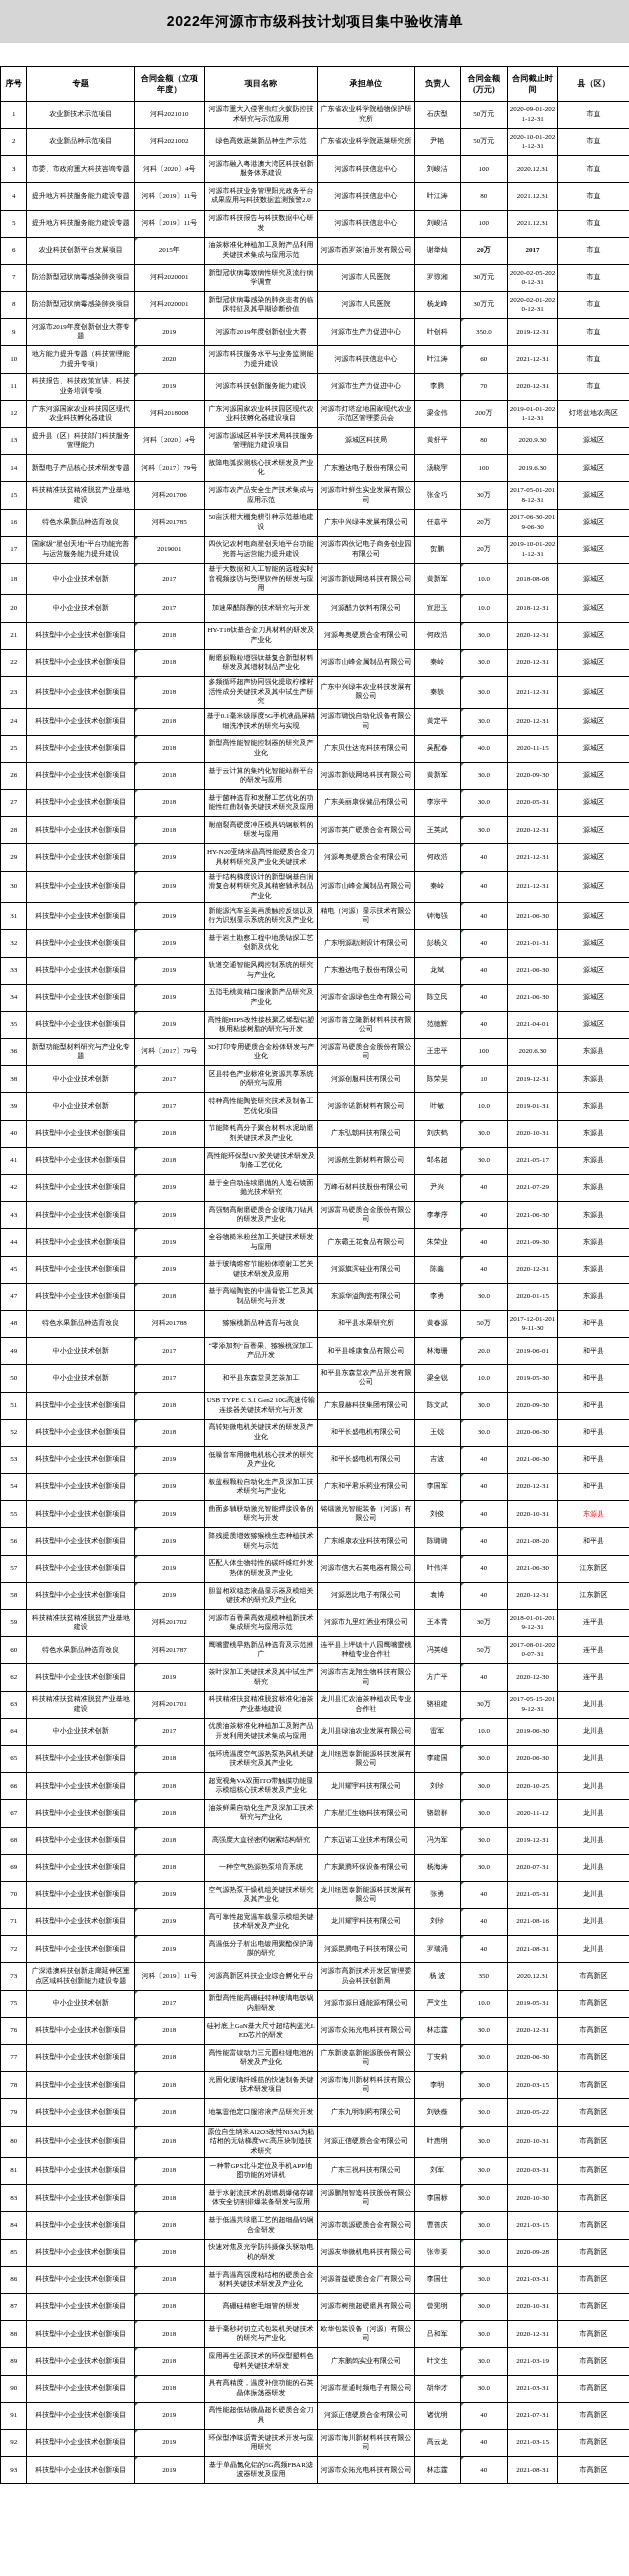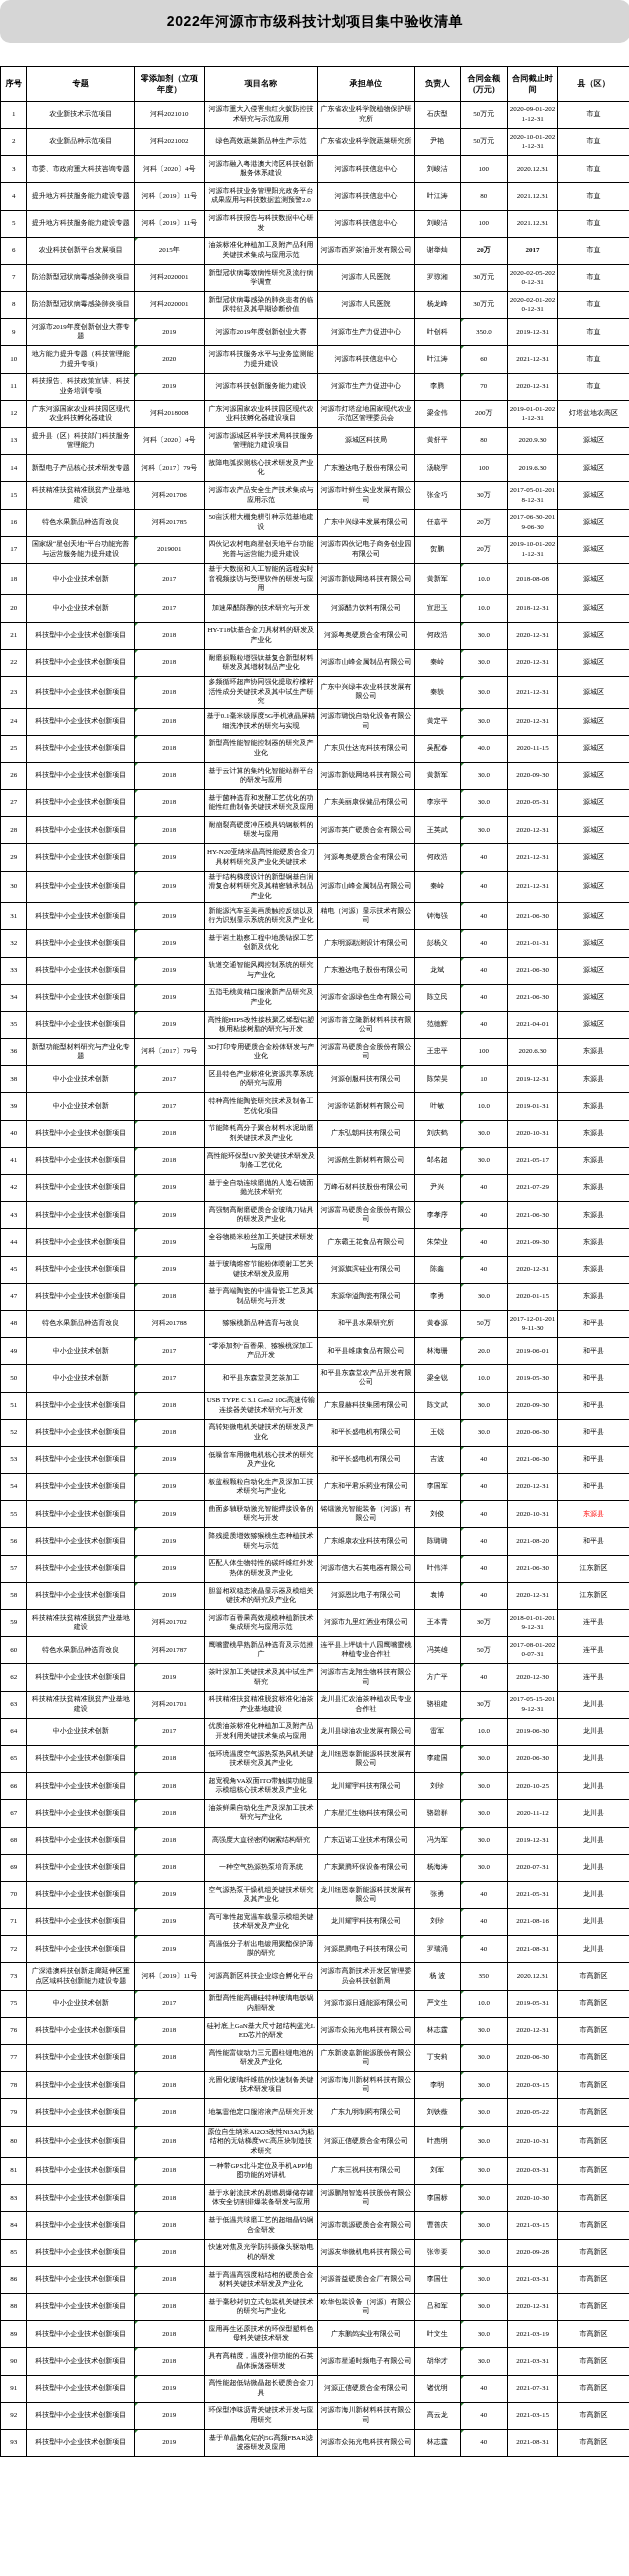--- a/index.html
+++ b/index.html
@@ -1,17 +1,17 @@
 <!DOCTYPE html>
 <html style="font-size:9px"><head>
 <meta charset="utf-8">
 <style>
   html,body{margin:0;padding:0;background:#ffffff;}
   .page{width:630px;font-family:"Liberation Serif","DejaVu Serif",serif;color:#000;}
-  .title-bar{background:#d6d6d6;height:43px;display:flex;align-items:center;justify-content:center;border-radius:10px;}
+  .title-bar{background:#d6d6d6;height:43px;display:flex;align-items:center;justify-content:center;}
   .title-bar h1{margin:0;font-size:14px;font-weight:bold;font-family:"Liberation Sans","DejaVu Sans",sans-serif;letter-spacing:0.6px;}
   .gap{height:22.6px;background:#fff;}
   table{border-collapse:collapse;width:630px;table-layout:fixed;border:1.1px solid #000;}
   th,td{border:0.6px solid #000;text-align:center;vertical-align:middle;padding:1.1px 1.7px;font-size:7px;line-height:1.35;overflow:hidden;}
   thead th{font-size:8.2px;font-weight:bold;height:32px;padding:1.1px 2.3px;}
   tbody td{height:24px;}
   td.c-deadline{word-break:break-all;}
   td.c-project,td.c-topic,td.c-org{word-break:break-all;}
   td.mark{position:relative;}
   td.mark::after{content:"";position:absolute;top:0;left:0;width:0;height:0;
@@ -36,21 +36,21 @@
         <col style="width:15.4%">
         <col style="width:7.3%">
       <col style="width:7.5%">
         <col style="width:8.0%">
         <col style="width:11.4%">
     </colgroup>
     <thead>
       <tr>
         <th>序号</th>
         <th>专题</th>
-        <th>零添加剂（立项年度）</th>
+        <th>合同金额（立项年度）</th>
         <th>项目名称</th>
         <th>承担单位</th>
         <th>负责人</th>
         <th>合同金额(万元)</th>
         <th>合同截止时间</th>
         <th>县（区）</th>
       </tr>
     </thead>
     <tbody id="table-body">
         <tr>
@@ -927,20 +927,31 @@
           <td class="c-topic">科技型中小企业技术创新项目</td>
           <td class="c-code mark">2018</td>
           <td class="c-project">基于高温高强度粘结相的硬质合金材料关键技术研发及产业化</td>
           <td class="c-org">河源普益硬质合金厂有限公司</td>
           <td class="c-leader">李国仕</td>
           <td class="c-amount mark">30.0</td>
           <td class="c-deadline">2021-03-31</td>
           <td class="c-county">市高新区</td>
         </tr>
         <tr>
+          <td class="c-no">87</td>
+          <td class="c-topic">科技型中小企业技术创新项目</td>
+          <td class="c-code mark">2018</td>
+          <td class="c-project">高硼硅精密毛细管的研发</td>
+          <td class="c-org">河源市树熊超硬磨具有限公司</td>
+          <td class="c-leader">曾宪明</td>
+          <td class="c-amount mark">30.0</td>
+          <td class="c-deadline">2020-10-31</td>
+          <td class="c-county">市高新区</td>
+        </tr>
+        <tr>
           <td class="c-no">88</td>
           <td class="c-topic">科技型中小企业技术创新项目</td>
           <td class="c-code mark">2018</td>
           <td class="c-project">基于毫秒封切立式包装机关键技术的研究与产业化</td>
           <td class="c-org">欧华包装设备（河源）有限公司</td>
           <td class="c-leader">吕和军</td>
           <td class="c-amount mark">30.0</td>
           <td class="c-deadline">2020-12-31</td>
           <td class="c-county">市高新区</td>
         </tr>

